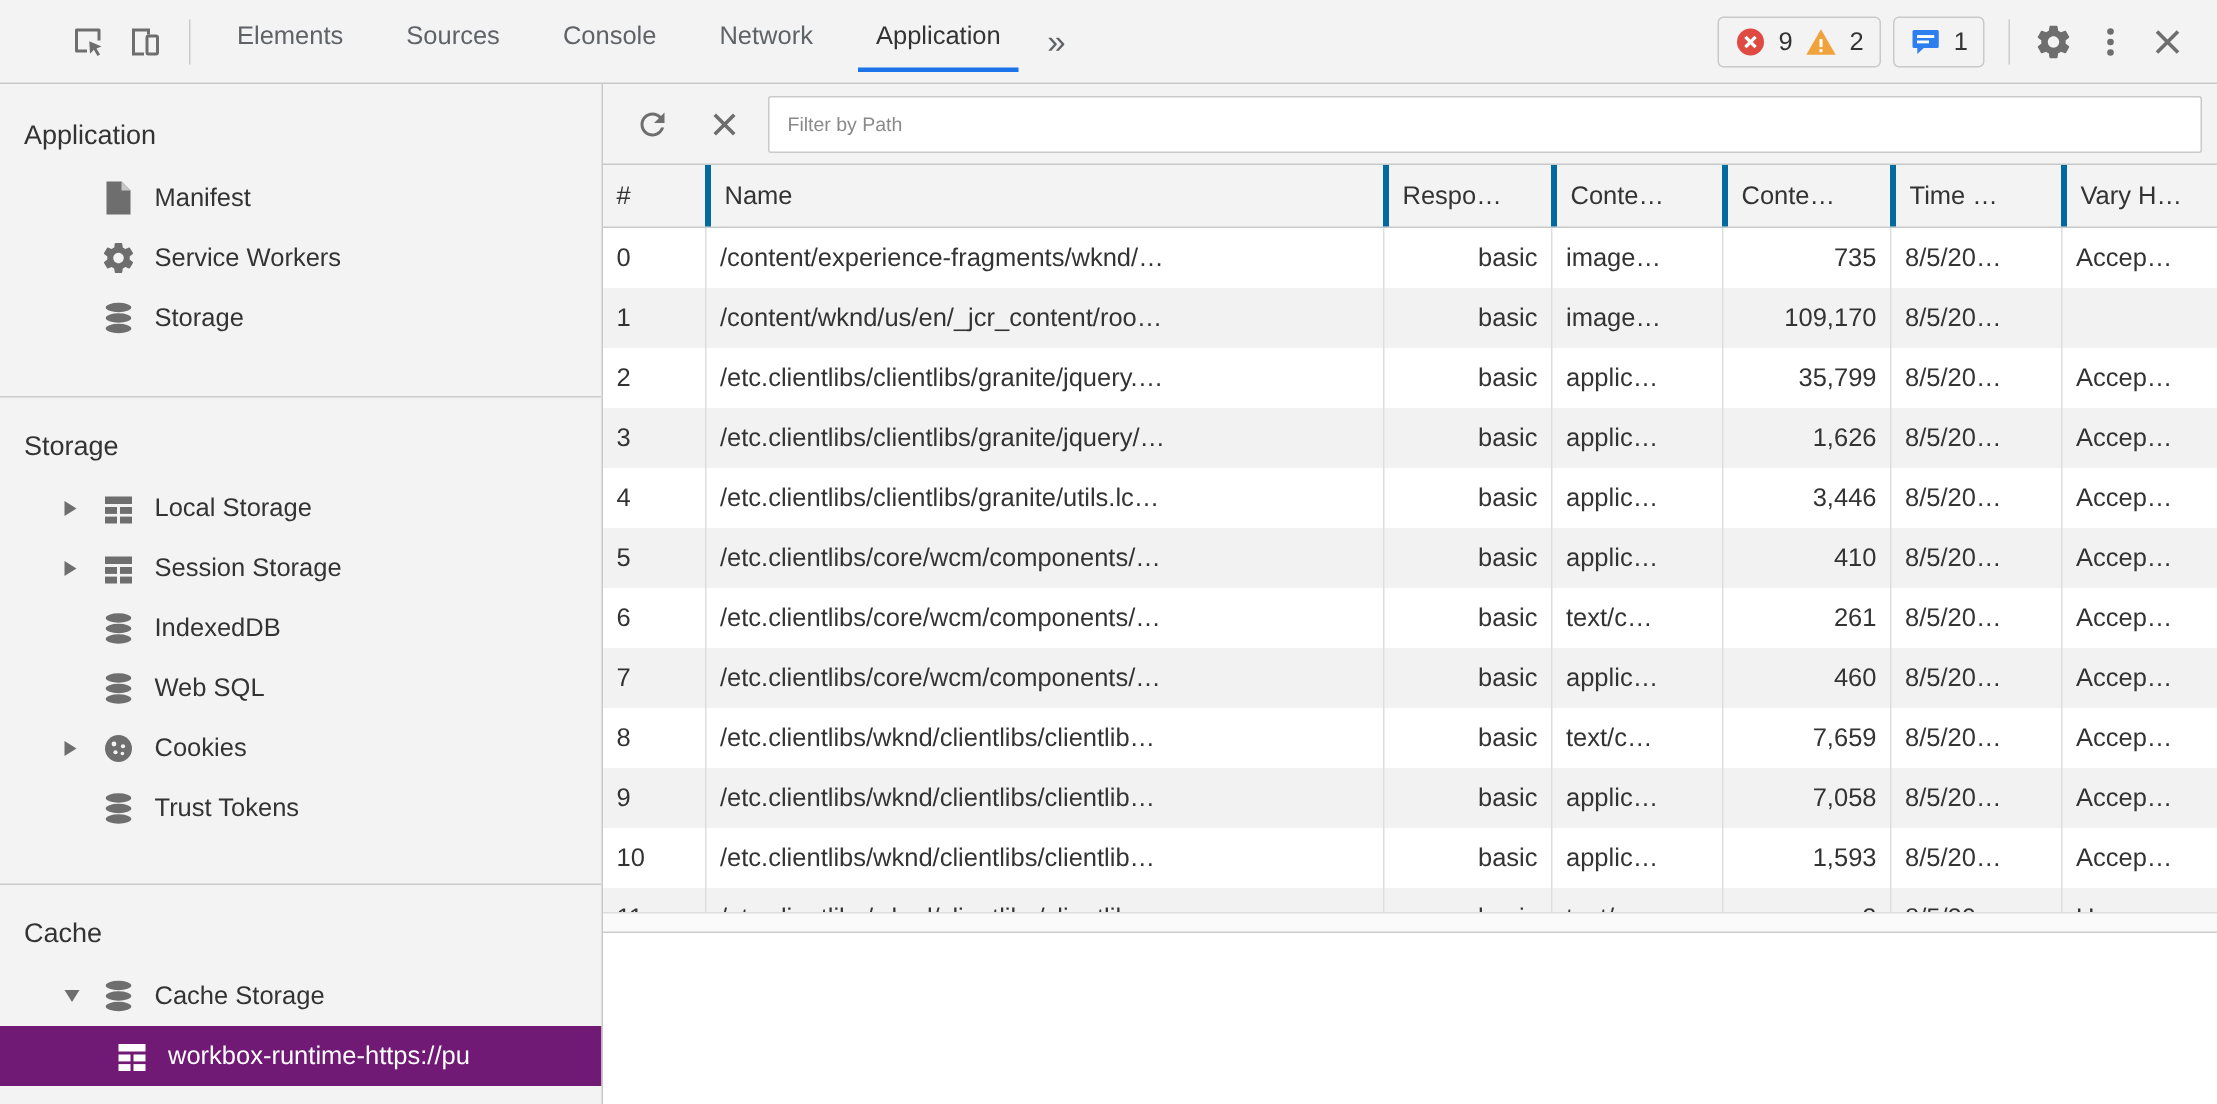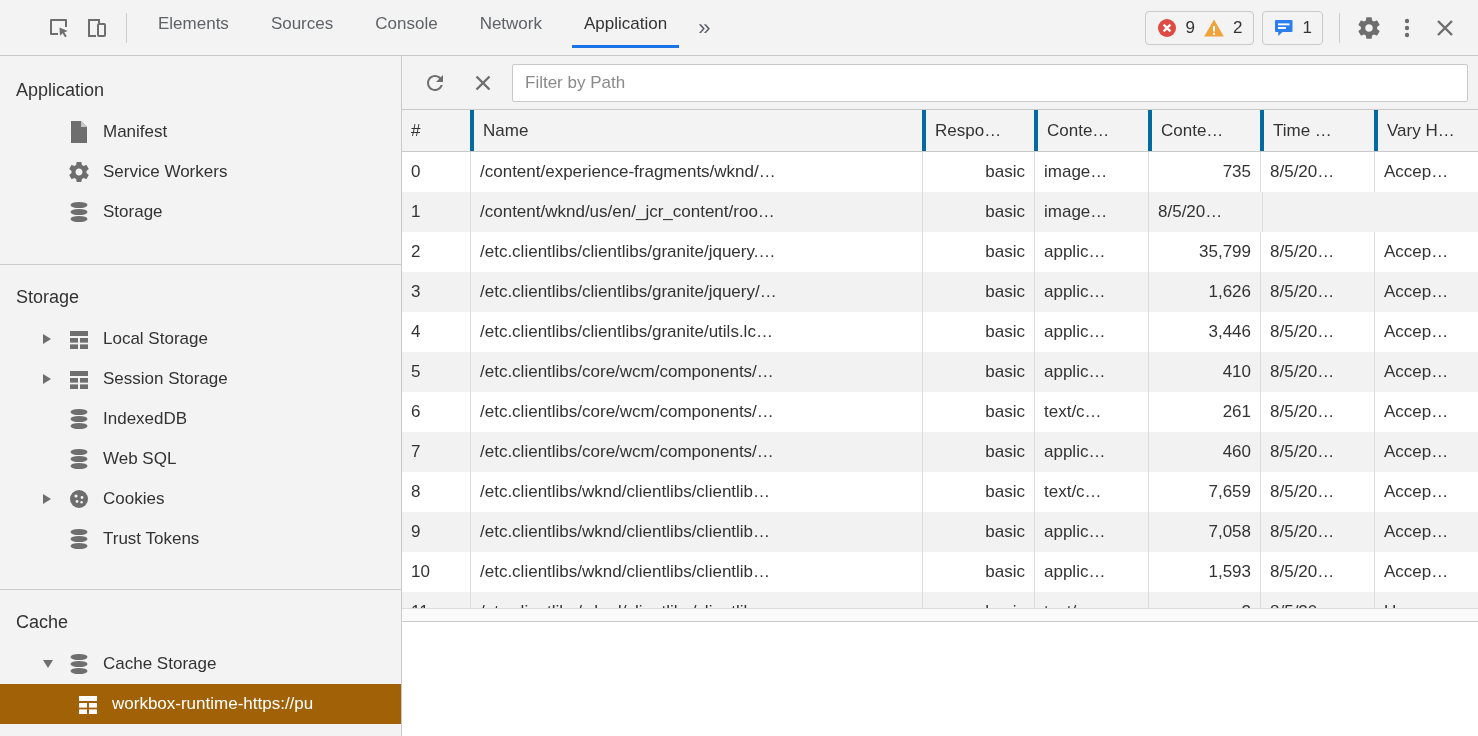--- a/index.html
+++ b/index.html
@@ -35,29 +35,29 @@
   .sec-app { padding-top: 18px; }
   .sec-app .side-items { padding-bottom: 32px; }
   .sec-storage .side-items { padding-bottom: 30px; }
   .side-item { height: 40px; display: flex; align-items: center; padding-left: 43px; cursor: pointer;
                font-size: 17px; color: #333; white-space: nowrap; }
   .expander { width: 24px; display: flex; align-items: center; justify-content: flex-start; flex-shrink: 0; }
   .tri-right { width: 0; height: 0; border-left: 8px solid #6e6e6e; border-top: 5px solid transparent; border-bottom: 5px solid transparent; }
   .tri-down { width: 0; height: 0; border-top: 8px solid #6e6e6e; border-left: 5px solid transparent; border-right: 5px solid transparent; }
   .s-icon { width: 24px; height: 24px; margin-right: 12px; display: flex; align-items: center; justify-content: center; flex-shrink: 0; }
   .side-item.child { padding-left: 76px; }
-  .side-item.selected { background: #a16207; color: #fff; }
+  .side-item.selected { background: #701a75; color: #fff; }
 
   
   .main { flex: 1; display: flex; flex-direction: column; background: #fff; min-width: 0; }
   .main-toolbar { height: 54px; background: #f3f3f3; border-bottom: 1px solid #c9c9c9;
                   display: flex; align-items: center; padding: 0 10px 0 14px; flex-shrink: 0; }
   .mt-btn { width: 38px; height: 38px; display: flex; align-items: center; justify-content: center; cursor: pointer; margin-right: 10px; }
   .filter-input { flex: 1; height: 38px; border: 1px solid #c9c9c9; background: #fff; border-radius: 2px;
-                  font-size: 17px; padding: 0 12px; color: #a21caf; font-family: "Liberation Sans", sans-serif; outline: none; }
+                  font-size: 13px; padding: 0 12px; color: #a21caf; font-family: "Liberation Sans", sans-serif; outline: none; }
   .filter-input::placeholder { color: #8a8a8a; }
 
   
   .grid-header { display: flex; height: 42px; background: #f3f3f3; border-bottom: 1px solid #c9c9c9;
                  font-size: 17px; color: #333; flex-shrink: 0; }
   .hcell { display: flex; align-items: center; padding: 0 9px; white-space: nowrap; overflow: hidden; cursor: pointer; }
   .hcell + .hcell { border-left: 4px solid #0369a1; }
   .c0 { width: 68px; flex-shrink: 0; }
   .c1 { width: 452px; flex-shrink: 0; }
   .c2 { width: 112px; flex-shrink: 0; }
@@ -362,20 +362,21 @@
           <div class="cell c4 right">735</div>
           <div class="cell c5">8/5/20…</div>
           <div class="cell c6">Accep…</div>
         </div>
 
         <div class="grid-row odd">
           <div class="cell c0">1</div>
           <div class="cell c1">/content/wknd/us/en/_jcr_content/roo…</div>
           <div class="cell c2 right">basic</div>
           <div class="cell c3">image…</div>
+          <div class="cell c4 right">109,170</div>
           <div class="cell c5">8/5/20…</div>
           <div class="cell c6"></div>
         </div>
 
         <div class="grid-row">
           <div class="cell c0">2</div>
           <div class="cell c1">/etc.clientlibs/clientlibs/granite/jquery.…</div>
           <div class="cell c2 right">basic</div>
           <div class="cell c3">applic…</div>
           <div class="cell c4 right">35,799</div>

